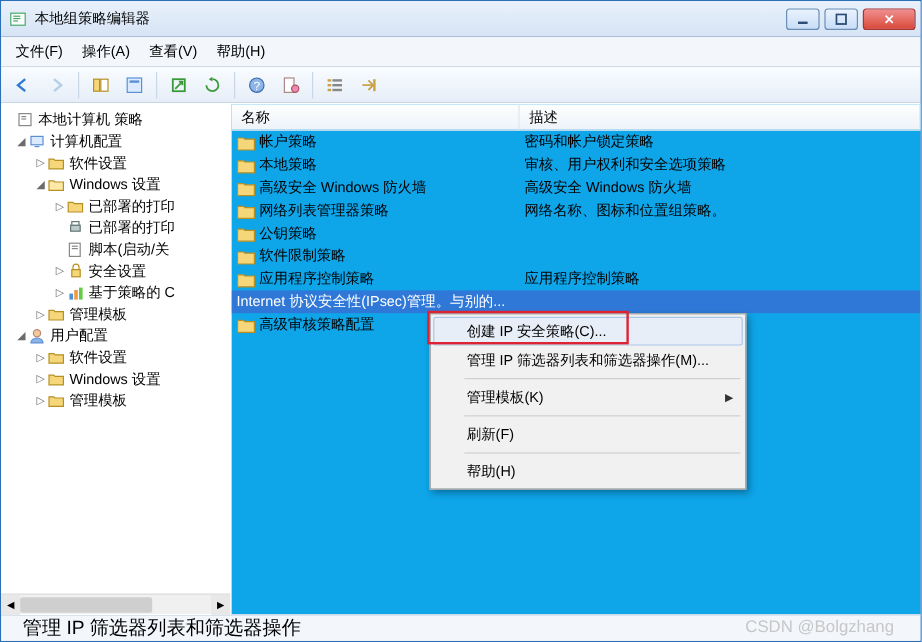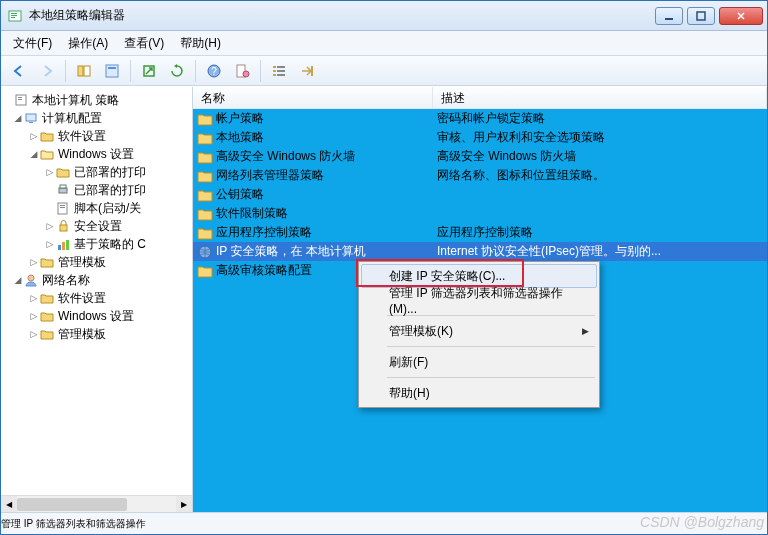--- a/index.html
+++ b/index.html
@@ -22,31 +22,31 @@
   .exp { width:10px; text-align:center; font-size:9px; color:#6b6b6b; cursor:pointer;}
   .ticon2 { width:16px; height:14px; margin-right:3px; display:flex; align-items:center; justify-content:center;}
   .list { flex:1; display:flex; flex-direction:column; min-width:0; background:#0ea5e9;}
   .listhdr { height:22px; display:flex; border-bottom:1px solid #e0e6ef; font-size:12px; background:linear-gradient(#fdfefe,#eef3f9);}
   .listhdr div { padding:3px 8px; border-right:1px solid #e0e6ef;}
   .rows { flex:1; overflow:auto; font-size:12px; position:relative;}
   .row { display:flex; align-items:center; height:19px; }
   .row.sel { background:#3078d7; color:#fff;}
   .cell1 { width:240px; display:flex; align-items:center; padding-left:4px;}
   .cell2 { flex:1; padding-left:4px;}
-  .ctxmenu { position:absolute; left:357px; top:260px; width:242px; background:#f1f1f1; border:1px solid #9b9b9b; box-shadow:2px 3px 6px rgba(0,0,0,0.35); font-size:12px; padding:2px;}
+  .ctxmenu { position:absolute; left:357px; top:260px; width:264px; background:#f1f1f1; border:1px solid #9b9b9b; box-shadow:2px 3px 6px rgba(0,0,0,0.35); font-size:12px; padding:2px;}
   .ctxmenu .mi { height:24px; display:flex; align-items:center; padding:0 18px 0 28px; position:relative; cursor:default;}
   .ctxmenu .mi.hov { background:#e8eef8; border:1px solid #a9c6ea; border-radius:2px; padding:0 17px 0 27px;}
   .ctxmenu .msep { height:1px; background:#d0d0d0; margin:3px 2px 3px 26px;}
   .ctxmenu .arrow { position:absolute; right:8px; font-size:9px; color:#333;}
   .highlight-box { position:absolute; left:355px; top:258px; width:168px; height:28px; border:2px solid #d23; pointer-events:none; z-index:10;}
-  .statusbar { height:22px; border-top:1px solid #c9d6e6; font-size:10px; display:flex; align-items:center; padding:0 0; background:#f3f6fb;}
+  .statusbar { height:22px; border-top:1px solid #c9d6e6; font-size:16px; display:flex; align-items:center; padding:0 18px; background:#f3f6fb;}
   .hscroll { height:17px; background:#f0f0f0; border-top:1px solid #dcdcdc; position:relative;}
   .hscroll .thumb { position:absolute; left:16px; top:2px; height:13px; width:110px; background:#cfcfcf; border-radius:2px;}
   .hscroll .abtn { position:absolute; top:0; width:16px; height:17px; background:#e8e8e8; display:flex; align-items:center; justify-content:center; font-size:8px;}
-  .watermark { position:absolute; right:3px; bottom:4px; font-size:14px; color:#c7c7c7; font-style:italic; pointer-events:none;}
+  .watermark { position:absolute; right:22px; bottom:4px; font-size:14px; color:#c7c7c7; pointer-events:none;}
   svg { display:block; }
 </style>
 </head>
 <body>
 
 <div class="window">
 
   <div class="titlebar">
     <span class="ticon">
       <svg width="16" height="16">
@@ -255,21 +255,21 @@
           <span>管理模板</span>
         </div>
       <div class="treeitem" style="padding-left:12px">
           <span class="exp">◢</span>
           <span class="ticon2">
             <svg width="14" height="14">
               <circle cx="7" cy="5" r="3" fill="#f3c89a" stroke="#b87"></circle>
               <path d="M2 13 a5 4 0 0 1 10 0 z" fill="#8db5e8" stroke="#5a8fd4"></path>
             </svg>
           </span>
-          <span>网络名称</span>
+          <span>用户配置</span>
         </div>
       <div class="treeitem" style="padding-left:28px">
           <span class="exp">▷</span>
           <span class="ticon2">
             <svg width="14" height="12">
               <path d="M1 3 h4 l1 1 h7 v7 h-12 z" fill="#f5d77a" stroke="#b89022"></path>
             </svg>
           </span>
           <span>软件设置</span>
         </div>
@@ -376,29 +376,20 @@
               <span class="ticon2">
                 <svg width="16" height="14">
                   <path d="M1 3 h5 l1 1 h8 v9 h-14 z" fill="#f5d77a" stroke="#b89022"></path>
                 </svg>
               </span>
               <span>应用程序控制策略</span>
             </div>
             <div class="cell2">应用程序控制策略</div>
           </div>
           <div class="row sel">
-            <div class="cell1">
-              <span class="ticon2">
-                <svg width="16" height="16">
-                  <circle cx="8" cy="8" r="6" fill="#7fb3e8" stroke="#3a6aa8"></circle>
-                  <path d="M2 8 h12 M8 2 v12 M3 5 q5 3 10 0 M3 11 q5 -3 10 0" fill="none" stroke="#3a6aa8" stroke-width="0.7"></path>
-                </svg>
-              </span>
-              <span>IP 安全策略，在 本地计算机</span>
-            </div>
             <div class="cell2">Internet 协议安全性(IPsec)管理。与别的...</div>
           </div>
           <div class="row">
             <div class="cell1">
               <span class="ticon2">
                 <svg width="16" height="14">
                   <path d="M1 3 h5 l1 1 h8 v9 h-14 z" fill="#f5d77a" stroke="#b89022"></path>
                 </svg>
               </span>
               <span>高级审核策略配置</span>

